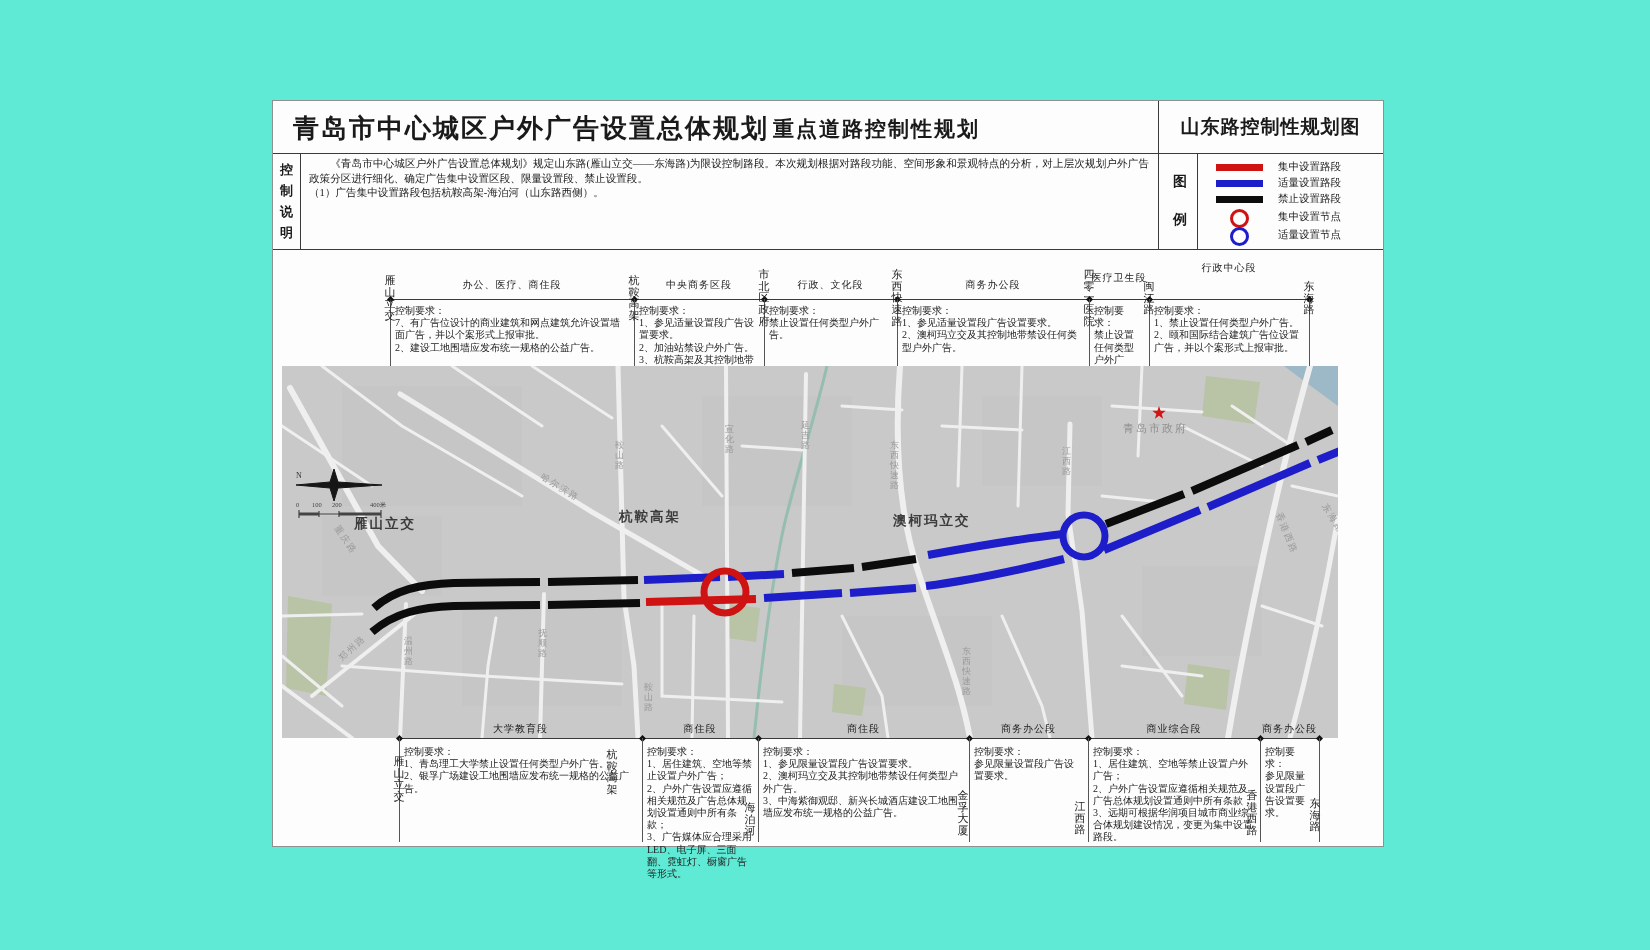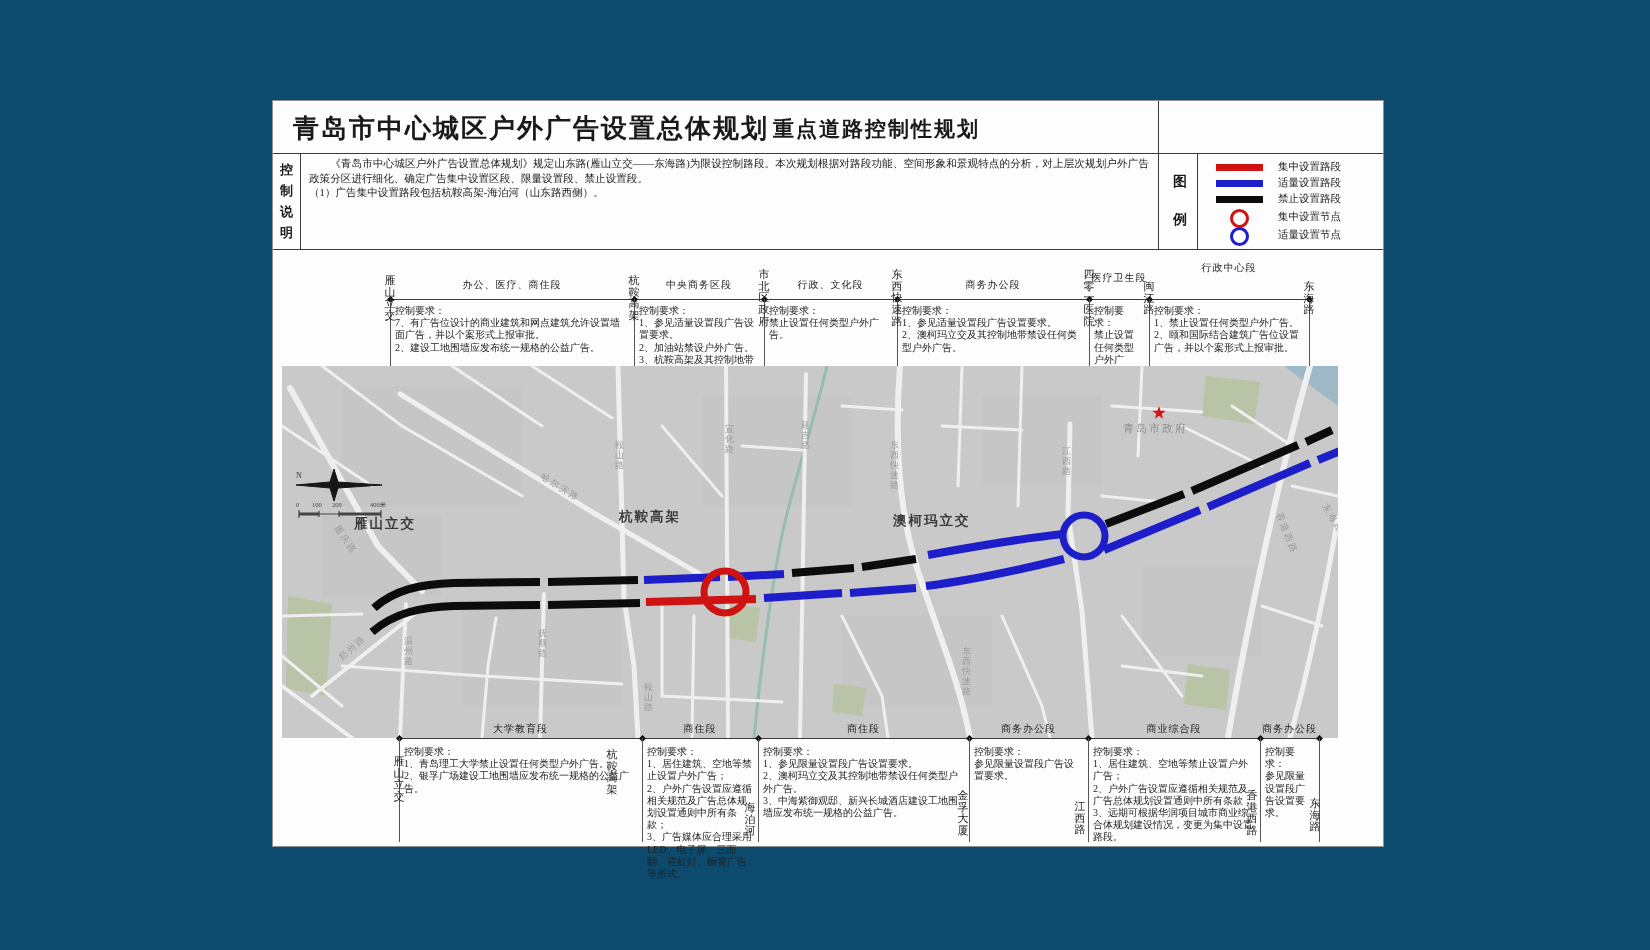--- a/index.html
+++ b/index.html
@@ -1,16 +1,16 @@
 <!DOCTYPE html>
 <html><head>
 <meta charset="utf-8">
 <style>
   html,body{margin:0;padding:0;}
-  .page{position:relative;width:1650px;height:950px;background:#0c4a6e;overflow:hidden;
+  .page{position:relative;width:1650px;height:950px;background:#5eead4;overflow:hidden;
         font-family:"Liberation Serif", serif;color:#1a1a1a;}
   .sheet{position:absolute;left:272px;top:100px;width:1110px;height:745px;background:#fdfdfd;
          border:1px solid #909090;}
   
   .title-row{position:absolute;left:0;top:0;width:1110px;height:52px;border-bottom:1px solid #3a3a3a;}
   .title-main{position:absolute;left:20px;top:10px;font-size:26px;font-weight:bold;letter-spacing:2px;}
   .title-sub{position:absolute;left:500px;top:14px;font-size:21px;font-weight:bold;letter-spacing:2px;}
   .title-right{position:absolute;left:885px;top:0;width:225px;height:52px;display:flex;align-items:center;justify-content:center;
                font-size:19px;font-weight:bold;letter-spacing:1px;}
   .vline{position:absolute;width:1px;background:#3a3a3a;}
@@ -45,20 +45,21 @@
 </head>
 <body>
 
 <div class="page">
   <div class="sheet">
 
     <div class="title-row">
       <div class="title-main">青岛市中心城区户外广告设置总体规划</div>
       <div class="title-sub">重点道路控制性规划</div>
       <div class="vline" style="left:885px;top:0;height:52px;"></div>
+      <div class="title-right">山东路控制性规划图</div>
     </div>
 
     <div class="notes-row">
       <div class="notes-label" id="notes-label">
           <div>控</div>
           <div>制</div>
           <div>说</div>
           <div>明</div>
         </div>
       <div class="notes-text" id="notes-text">

